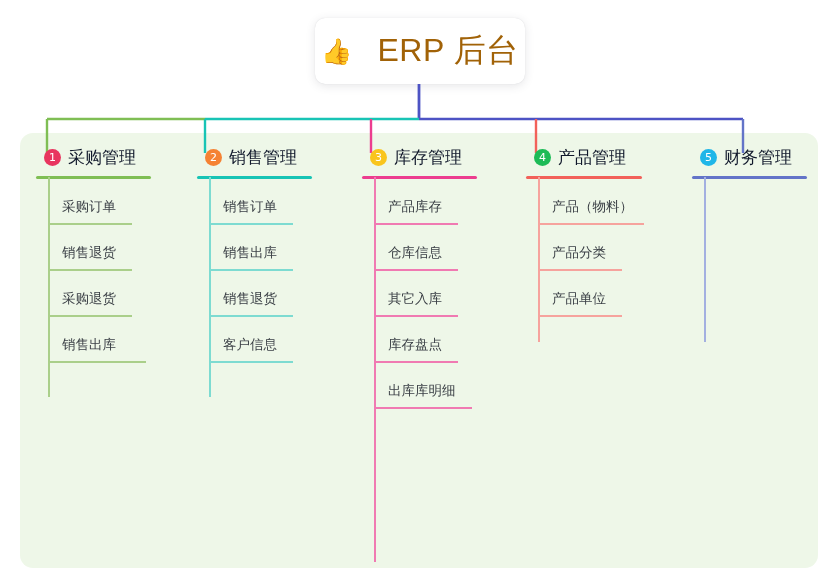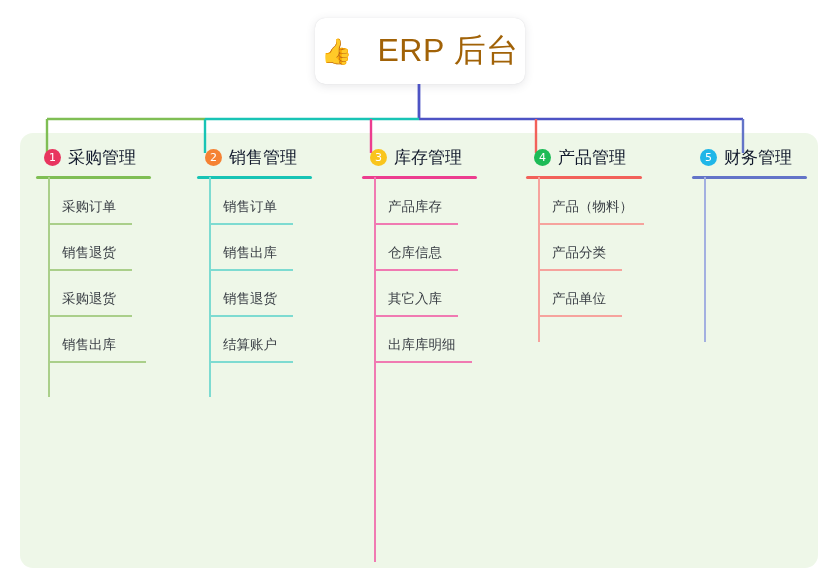--- a/index.html
+++ b/index.html
@@ -183,21 +183,21 @@
           </div>
           <div class="leaf">
             <span class="leaf-text">销售出库</span>
             <div class="leaf-rule" style="width: 84px; background: rgb(125, 219, 209);"></div>
           </div>
           <div class="leaf">
             <span class="leaf-text">销售退货</span>
             <div class="leaf-rule" style="width: 84px; background: rgb(125, 219, 209);"></div>
           </div>
           <div class="leaf">
-            <span class="leaf-text">结算账户</span>
+            <span class="leaf-text">客户信息</span>
             <div class="leaf-rule" style="width: 84px; background: rgb(125, 219, 209);"></div>
           </div>
         </div>
       </div>
       <div class="column" style="left: 362px;">
         <div class="col-header">
           <span class="badge" style="background: rgb(249, 197, 29);">3</span>
           <span class="col-title">库存管理</span>
         </div>
         <div class="col-rule" style="width: 115px; background: rgb(236, 61, 143);"></div>
@@ -205,20 +205,24 @@
           <div class="leaf">
             <span class="leaf-text">产品库存</span>
             <div class="leaf-rule" style="width: 84px; background: rgb(240, 122, 178);"></div>
           </div>
           <div class="leaf">
             <span class="leaf-text">仓库信息</span>
             <div class="leaf-rule" style="width: 84px; background: rgb(240, 122, 178);"></div>
           </div>
           <div class="leaf">
             <span class="leaf-text">其它入库</span>
+            <div class="leaf-rule" style="width: 84px; background: rgb(240, 122, 178);"></div>
+          </div>
+          <div class="leaf">
+            <span class="leaf-text">库存盘点</span>
             <div class="leaf-rule" style="width: 84px; background: rgb(240, 122, 178);"></div>
           </div>
           <div class="leaf">
             <span class="leaf-text">出库库明细</span>
             <div class="leaf-rule" style="width: 98px; background: rgb(240, 122, 178);"></div>
           </div>
         </div>
       </div>
       <div class="column" style="left: 526px;">
         <div class="col-header">

